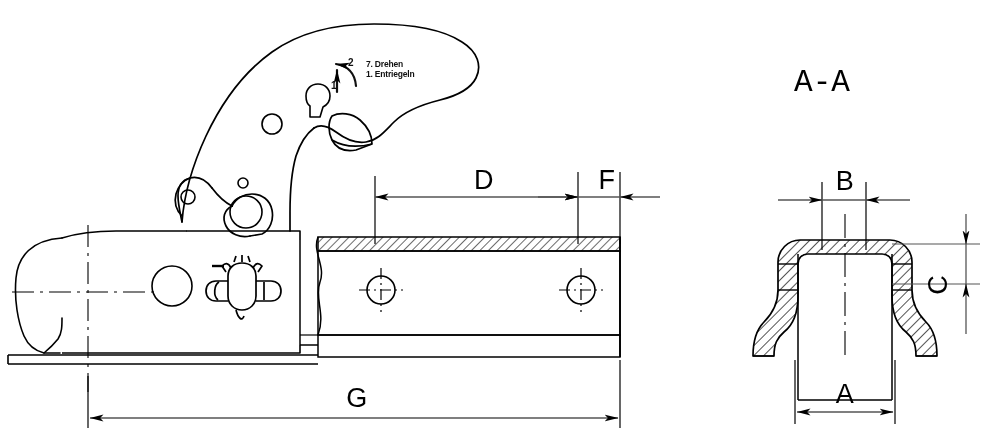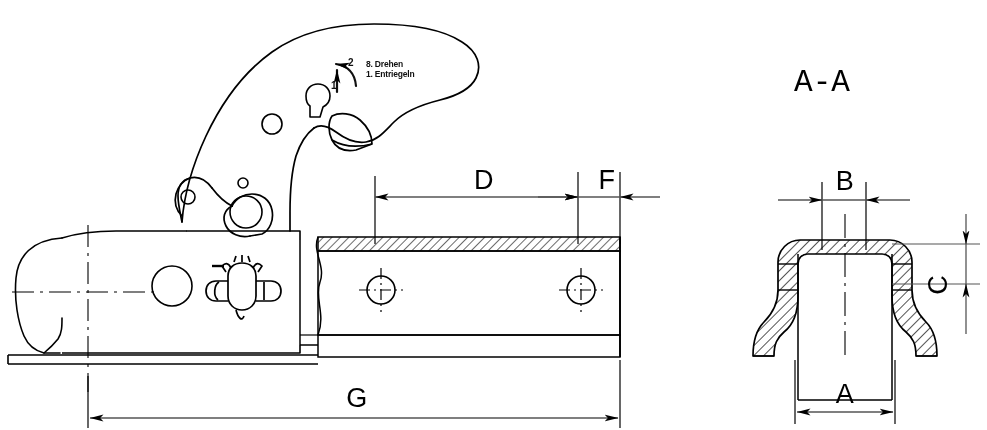--- a/index.html
+++ b/index.html
@@ -249,19 +249,19 @@
   <div class="seclabel" style="left:822px;top:82px;transform:translate(-50%,-50%);">A-A</div>
 
   <div class="dimlabel" style="left:484px;top:180px;transform:translate(-50%,-50%);">D</div>
   <div class="dimlabel" style="left:607px;top:180px;transform:translate(-50%,-50%);">F</div>
   <div class="dimlabel" style="left:357px;top:398px;transform:translate(-50%,-50%);">G</div>
 
   <div class="dimlabel" style="left:845px;top:181px;transform:translate(-50%,-50%);">B</div>
   <div class="dimlabel" style="left:845px;top:394px;transform:translate(-50%,-50%);">A</div>
   <div class="rotlabel" style="left:938px;top:285px;transform:translate(-50%,-50%) rotate(-90deg);">C</div>
 
-  <div class="instr" style="left:366px;top:60px;">8. Drehen</div>
+  <div class="instr" style="left:366px;top:60px;">7. Drehen</div>
   <div class="instr" style="left:366px;top:70px;">1. Entriegeln</div>
 
   <div class="stepnum" style="left:348px;top:57px;">2</div>
   <div class="stepnum" style="left:331px;top:80px;">1</div>
 
 </div>
 
 </body></html>

